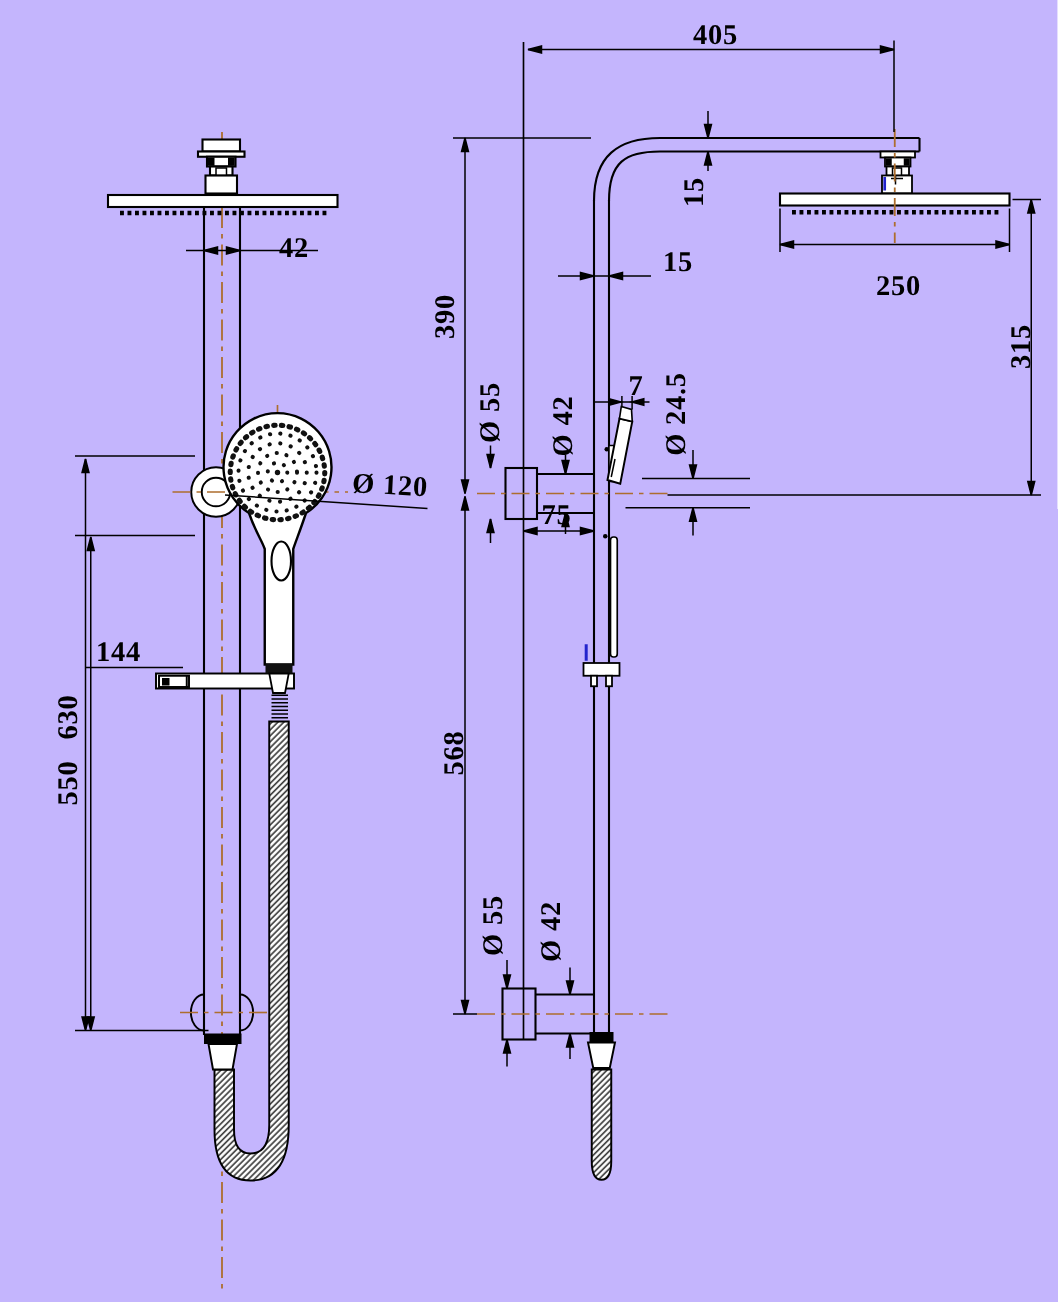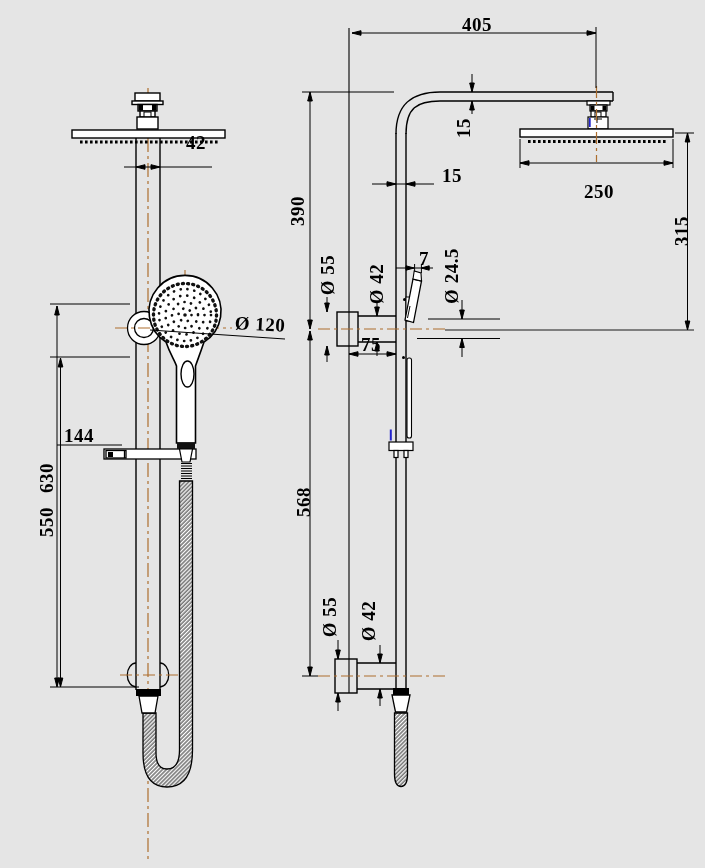--- a/index.html
+++ b/index.html
@@ -1,16 +1,16 @@
 <!DOCTYPE html>
 <html><head>
 <meta charset="utf-8">
 <style>
   html,body{margin:0;padding:0;background:#fff;}
-  #sheet{position:relative;width:705px;height:868px;background:#e5e5e5;overflow:hidden;
+  #sheet{position:relative;width:705px;height:868px;background:#c4b5fd;overflow:hidden;
          font-family:"Liberation Serif", serif;}
   svg{position:absolute;left:0;top:0;}
   .dim{position:absolute;transform:translate(-50%,-50%);font-size:19px;font-weight:bold;
        color:#000;white-space:nowrap;letter-spacing:.5px;line-height:1;}
   .rot{transform:translate(-50%,-50%) rotate(-90deg);}
   .tilt{transform:translate(-50%,-50%) rotate(3deg);}
 </style>
 </head>
 <body>
 
@@ -308,18 +308,18 @@
   <div class="dim rot" style="left:297px;top:211px;">390</div>
   <div class="dim rot" style="left:303px;top:502px;">568</div>
   <div class="dim rot" style="left:327px;top:275px;">Ø 55</div>
   <div class="dim rot" style="left:376px;top:284px;">Ø 42</div>
   <div class="dim" style="left:424px;top:258px;">7</div>
   <div class="dim rot" style="left:451px;top:276px;">Ø 24.5</div>
   <div class="dim" style="left:371px;top:344px;">75</div>
   <div class="dim rot" style="left:329px;top:617px;">Ø 55</div>
   <div class="dim rot" style="left:368px;top:621px;">Ø 42</div>
 
-  <div class="dim" style="left:196px;top:142px;">42</div>
+  <div class="dim" style="left:196px;top:166px;">42</div>
   <div class="dim tilt" style="left:260px;top:324px;">Ø 120</div>
   <div class="dim" style="left:79px;top:435px;text-align:center;">144</div>
   <div class="dim rot" style="left:46px;top:478px;">630</div>
   <div class="dim rot" style="left:46px;top:522px;">550</div>
 </div>
 
 </body></html>

